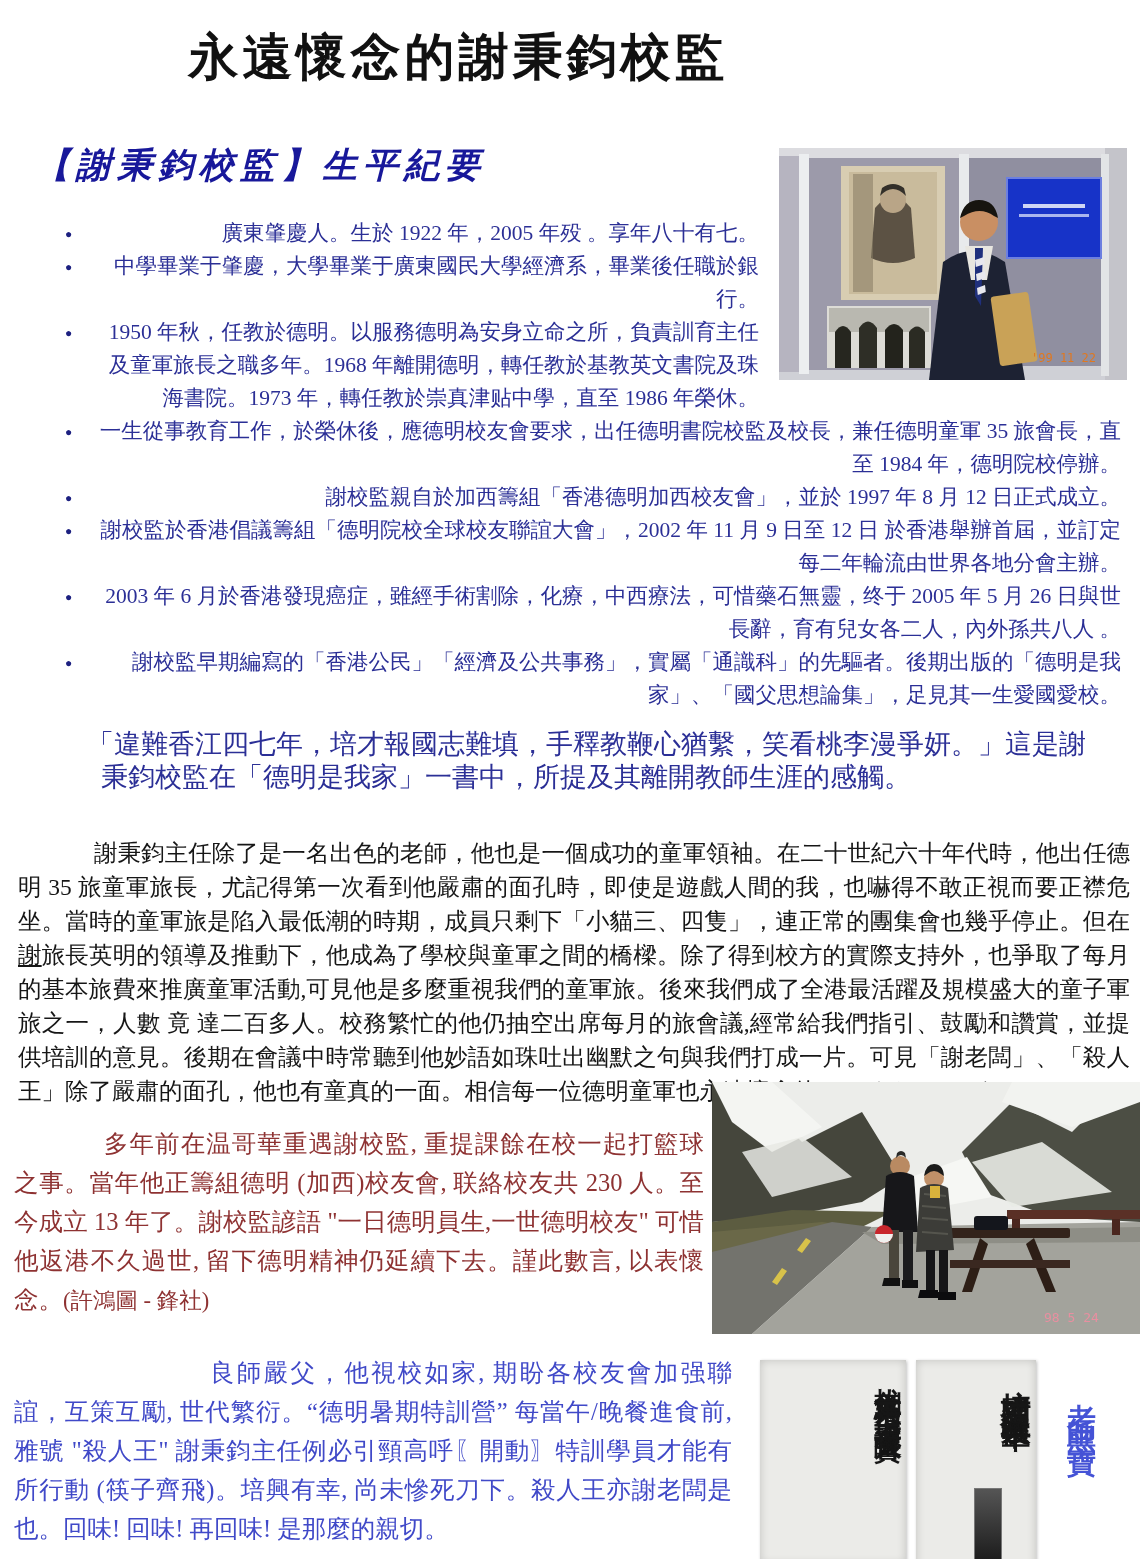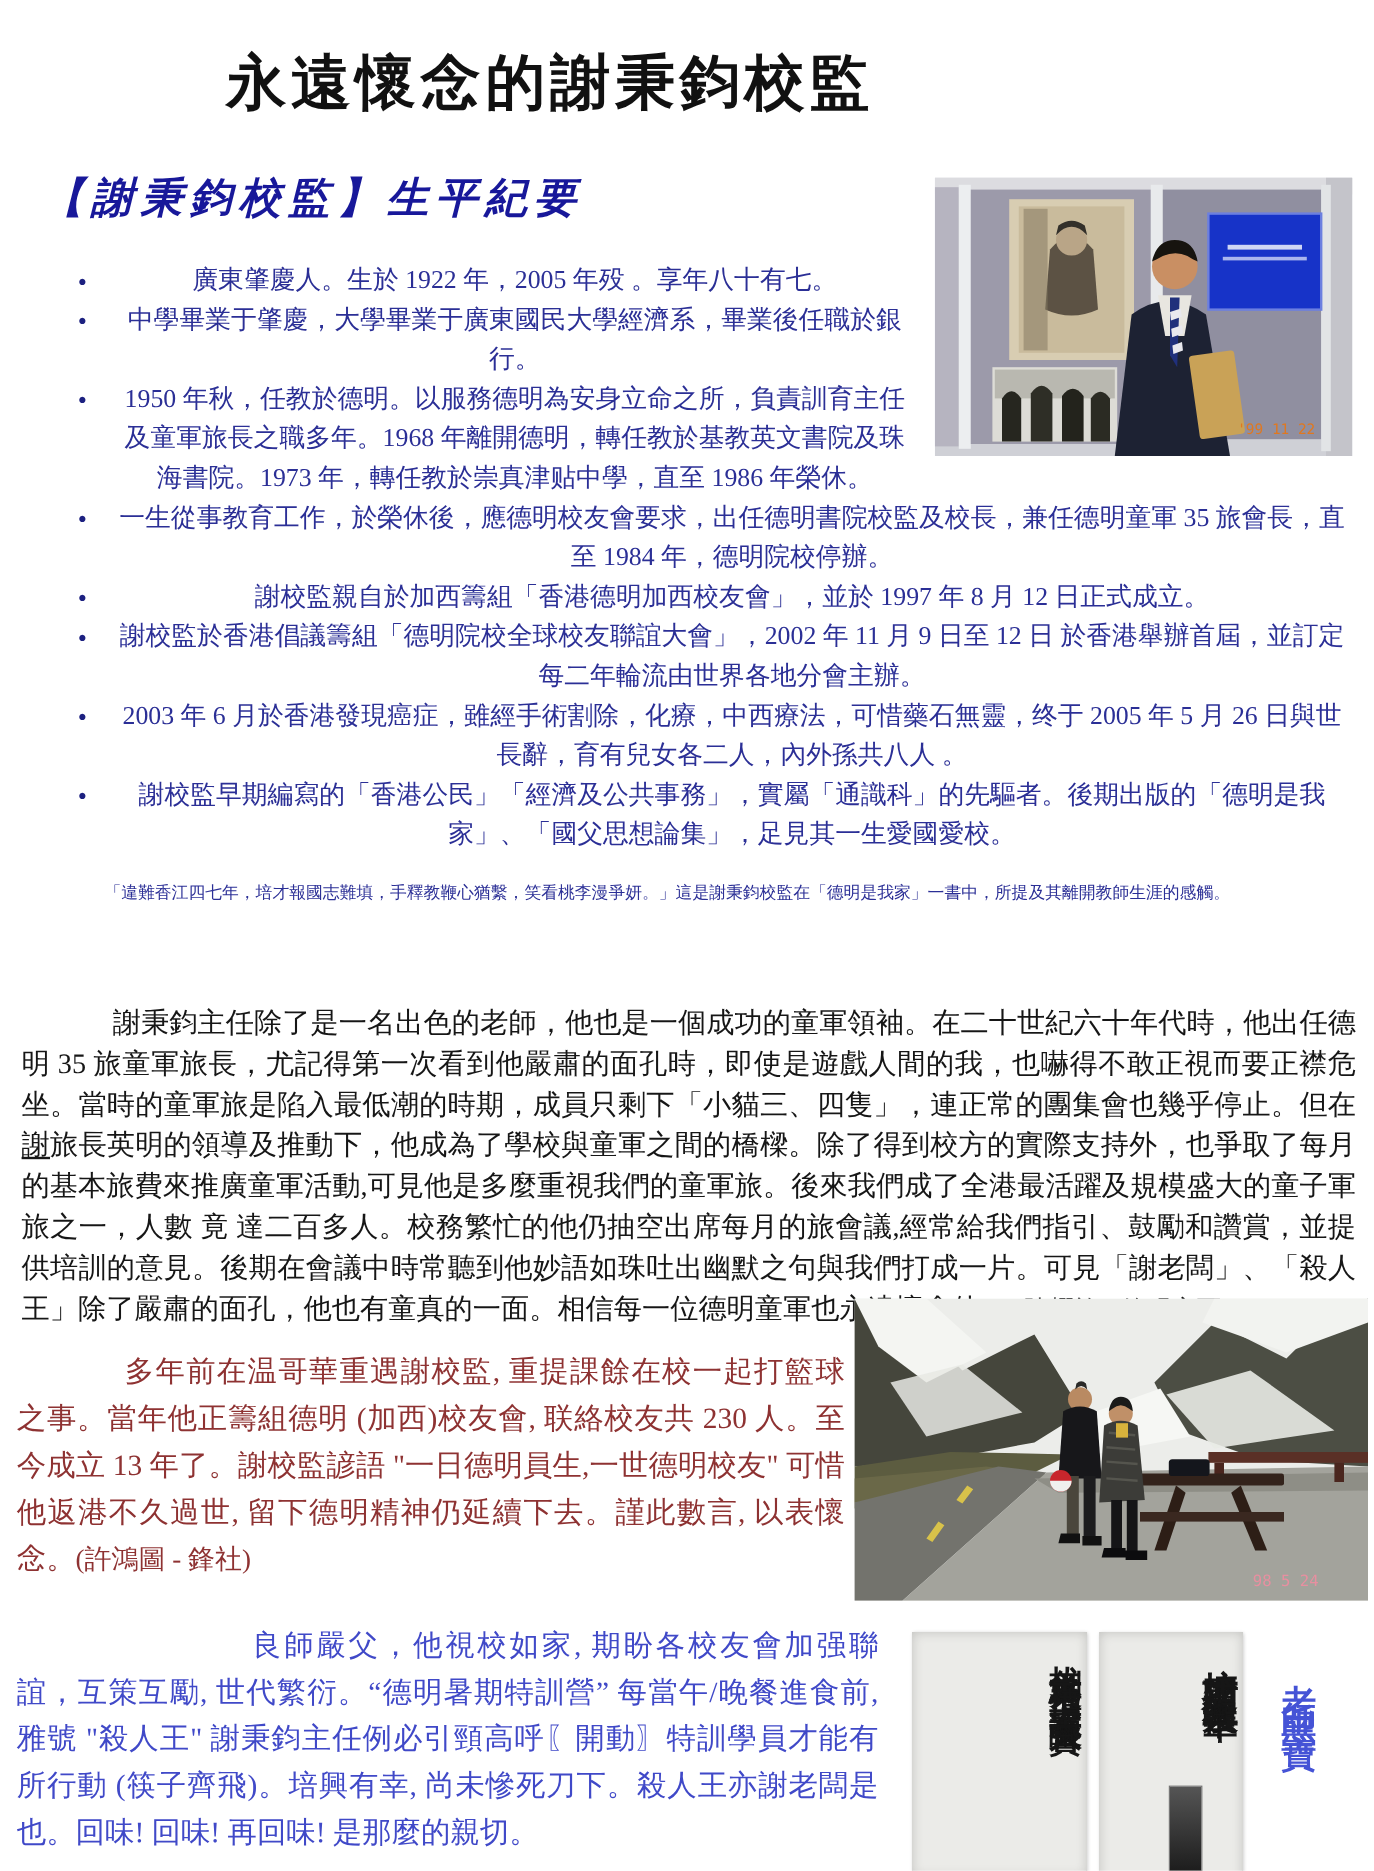--- a/index.html
+++ b/index.html
@@ -1,49 +1,49 @@
 <!DOCTYPE html>
 <html><head>
 <meta charset="utf-8">
 <style>
   * { margin:0; padding:0; box-sizing:border-box; }
   html,body { width:1145px; height:1559px; background:#ffffff; overflow:hidden; }
   body { position:relative; font-family:"Liberation Serif","DejaVu Serif",serif; }
 
   .page-title {
-    position:absolute; top:36px; left:0; width:917px;
+    position:absolute; top:24px; left:0; width:917px;
     text-align:center; font-size:50px; font-weight:600; color:#111;
     letter-spacing:4px;
   }
 
   .bio-section { position:absolute; left:35px; top:142px; width:1092px; }
 
   .photo-exhibition {
     float:right; width:348px; height:232px; margin:6px 0 14px 20px;
     display:block;
   }
 
   .bio-heading {
     font-size:35px; font-weight:bold; color:#18189a;
     letter-spacing:6px; margin-bottom:28px;font-style:italic;
   }
 
   .bio-list { list-style:none; margin-left:64px; color:#2b2f96; }
   .bio-list li {
     position:relative; font-size:21.5px; line-height:33px;
-    padding-right:6px; text-align:center;
+    padding-right:6px; text-align:right;
   }
   .bio-list li::before {
     content:"●"; position:absolute; left:-34px; top:1px;
     font-size:12px; color:#1c2080;
   }
 
   .bio-quote {
     margin:16px 0 0 52px; width:1005px; color:#2b2f96;
-    font-size:14px; line-height:33px;
+    font-size:27px; line-height:33px;
     padding-left:14px; text-indent:-14px;
   }
 
   .memoir1 {
     position:absolute; left:18px; top:836px; width:1112px;
     font-size:23.5px; line-height:34px; color:#161616;
     text-align:justify; text-indent:76px;
   }
   .memoir1 .underline { text-decoration:underline; }
   .memoir1 .attribution { font-size:21px; }

